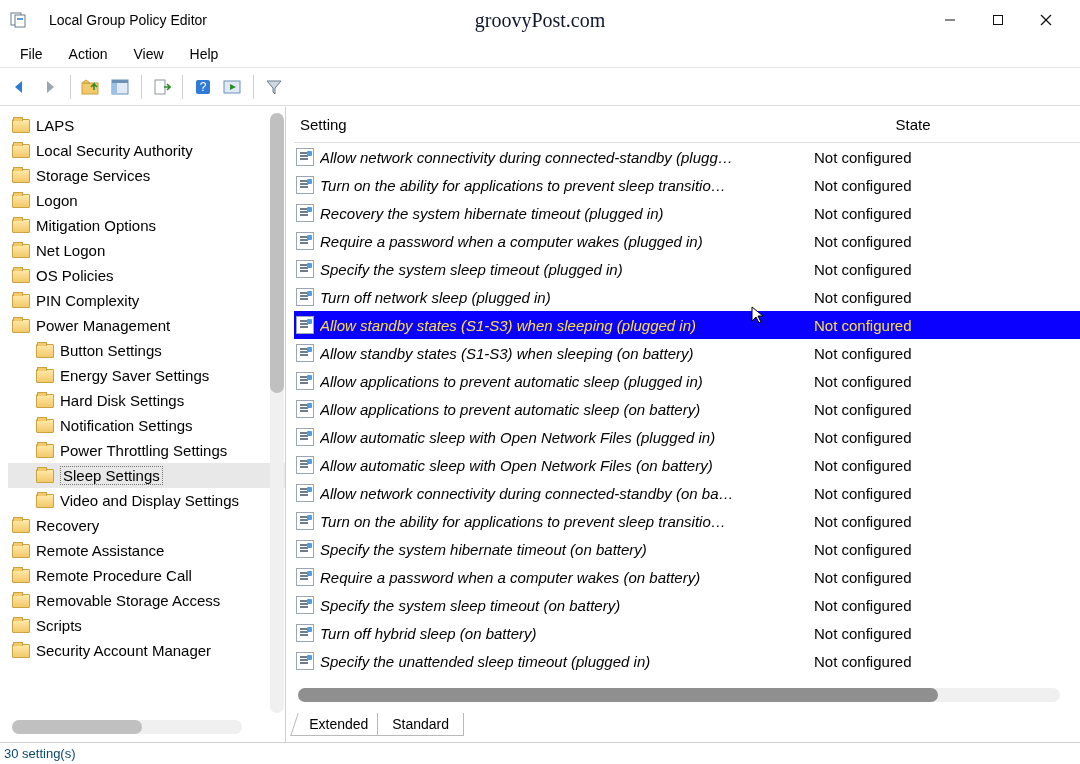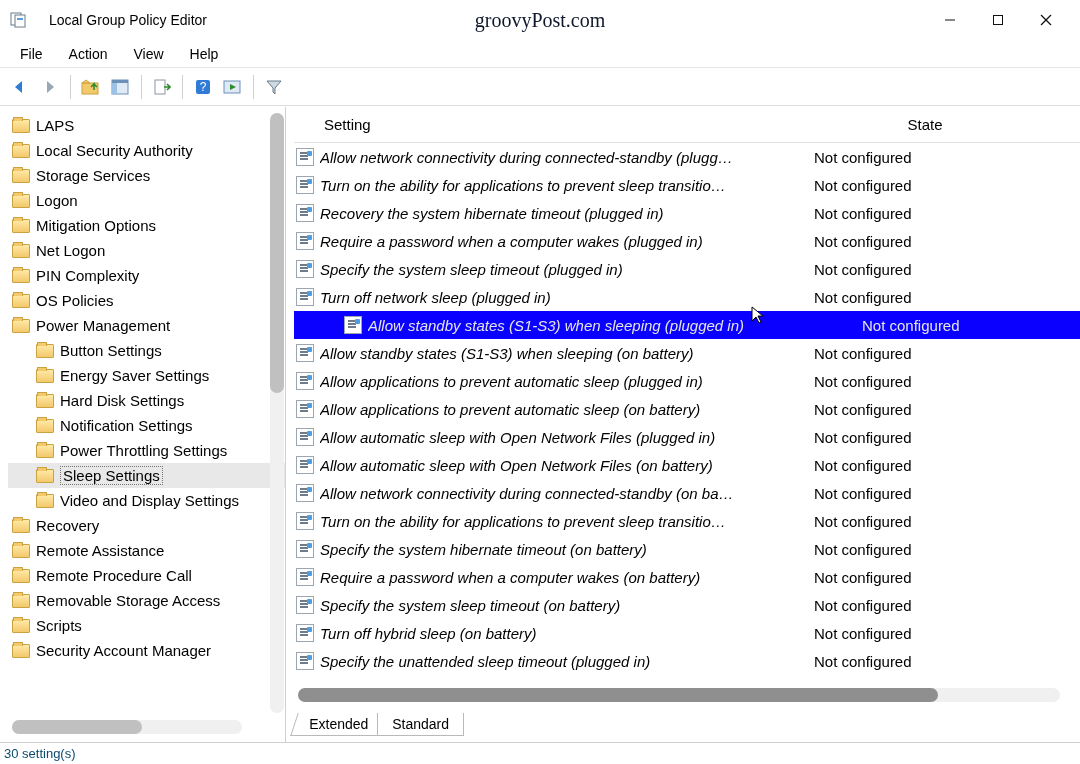--- a/index.html
+++ b/index.html
@@ -98,21 +98,21 @@
     background:#c0c0c0; border-radius:7px;
   }
   .content-pane {
     flex:1; position:relative; display:flex; flex-direction:column;
     padding-left:8px;
   }
   .cols {
     display:flex; height:36px; align-items:center; border-bottom:1px solid #e0e0e0;
     font-size:15px;
   }
-  .col-setting { width:512px; padding-left:6px;margin-left:24px; }
+  .col-setting { width:512px; padding-left:6px; }
   .col-state { flex:1; text-align:center; padding-right:60px;}
   .rows { overflow:hidden; }
   .row {
     display:flex; align-items:center; height:28px; font-size:15px;
   }
   .row .ricon {
     width:18px; height:18px; margin:0 6px 0 2px; flex-shrink:0;
     border:1px solid #9aa7b3; background:#fff; position:relative;
   }
   .row .ricon:before{
@@ -120,21 +120,21 @@
     box-shadow: 0 3px 0 #6d7c8b, 0 6px 0 #6d7c8b;
   }
   .row .ricon:after{
     content:""; position:absolute; right:1px; top:2px; width:5px; height:5px; background:#4f9ddf; border-radius:1px;
   }
   .row .rsetting {
     width:488px; white-space:nowrap; overflow:hidden; text-overflow:ellipsis;font-style:italic;
   }
   .row .rstate { padding-left:6px; }
   .row.selected {
-    background:#0a00ff; color:#e5e5e5;padding-left:48px;
+    background:#0a00ff; color:#fde047;
   }
   .row.selected .ricon{ background:#fff; }
   .cursor {
     position:absolute; left:464px; top:198px; pointer-events:none;
     font-size:16px;
   }
   .content-hscroll {
     position:absolute; left:12px; bottom:40px; height:14px; right:20px;
     background:#f0f0f0; border-radius:7px;
   }
@@ -277,25 +277,25 @@
         <div class="tree-item">
           <span class="folder"></span>
           <span class="label">Mitigation Options</span>
         </div>
         <div class="tree-item">
           <span class="folder"></span>
           <span class="label">Net Logon</span>
         </div>
         <div class="tree-item">
           <span class="folder"></span>
+          <span class="label">OS Policies</span>
+        </div>
+        <div class="tree-item">
+          <span class="folder"></span>
           <span class="label">PIN Complexity</span>
-        </div>
-        <div class="tree-item">
-          <span class="folder"></span>
-          <span class="label">OS Policies</span>
         </div>
         <div class="tree-item">
           <span class="folder"></span>
           <span class="label">Power Management</span>
         </div>
         <div class="tree-item level1">
           <span class="folder"></span>
           <span class="label">Button Settings</span>
         </div>
         <div class="tree-item level1">

